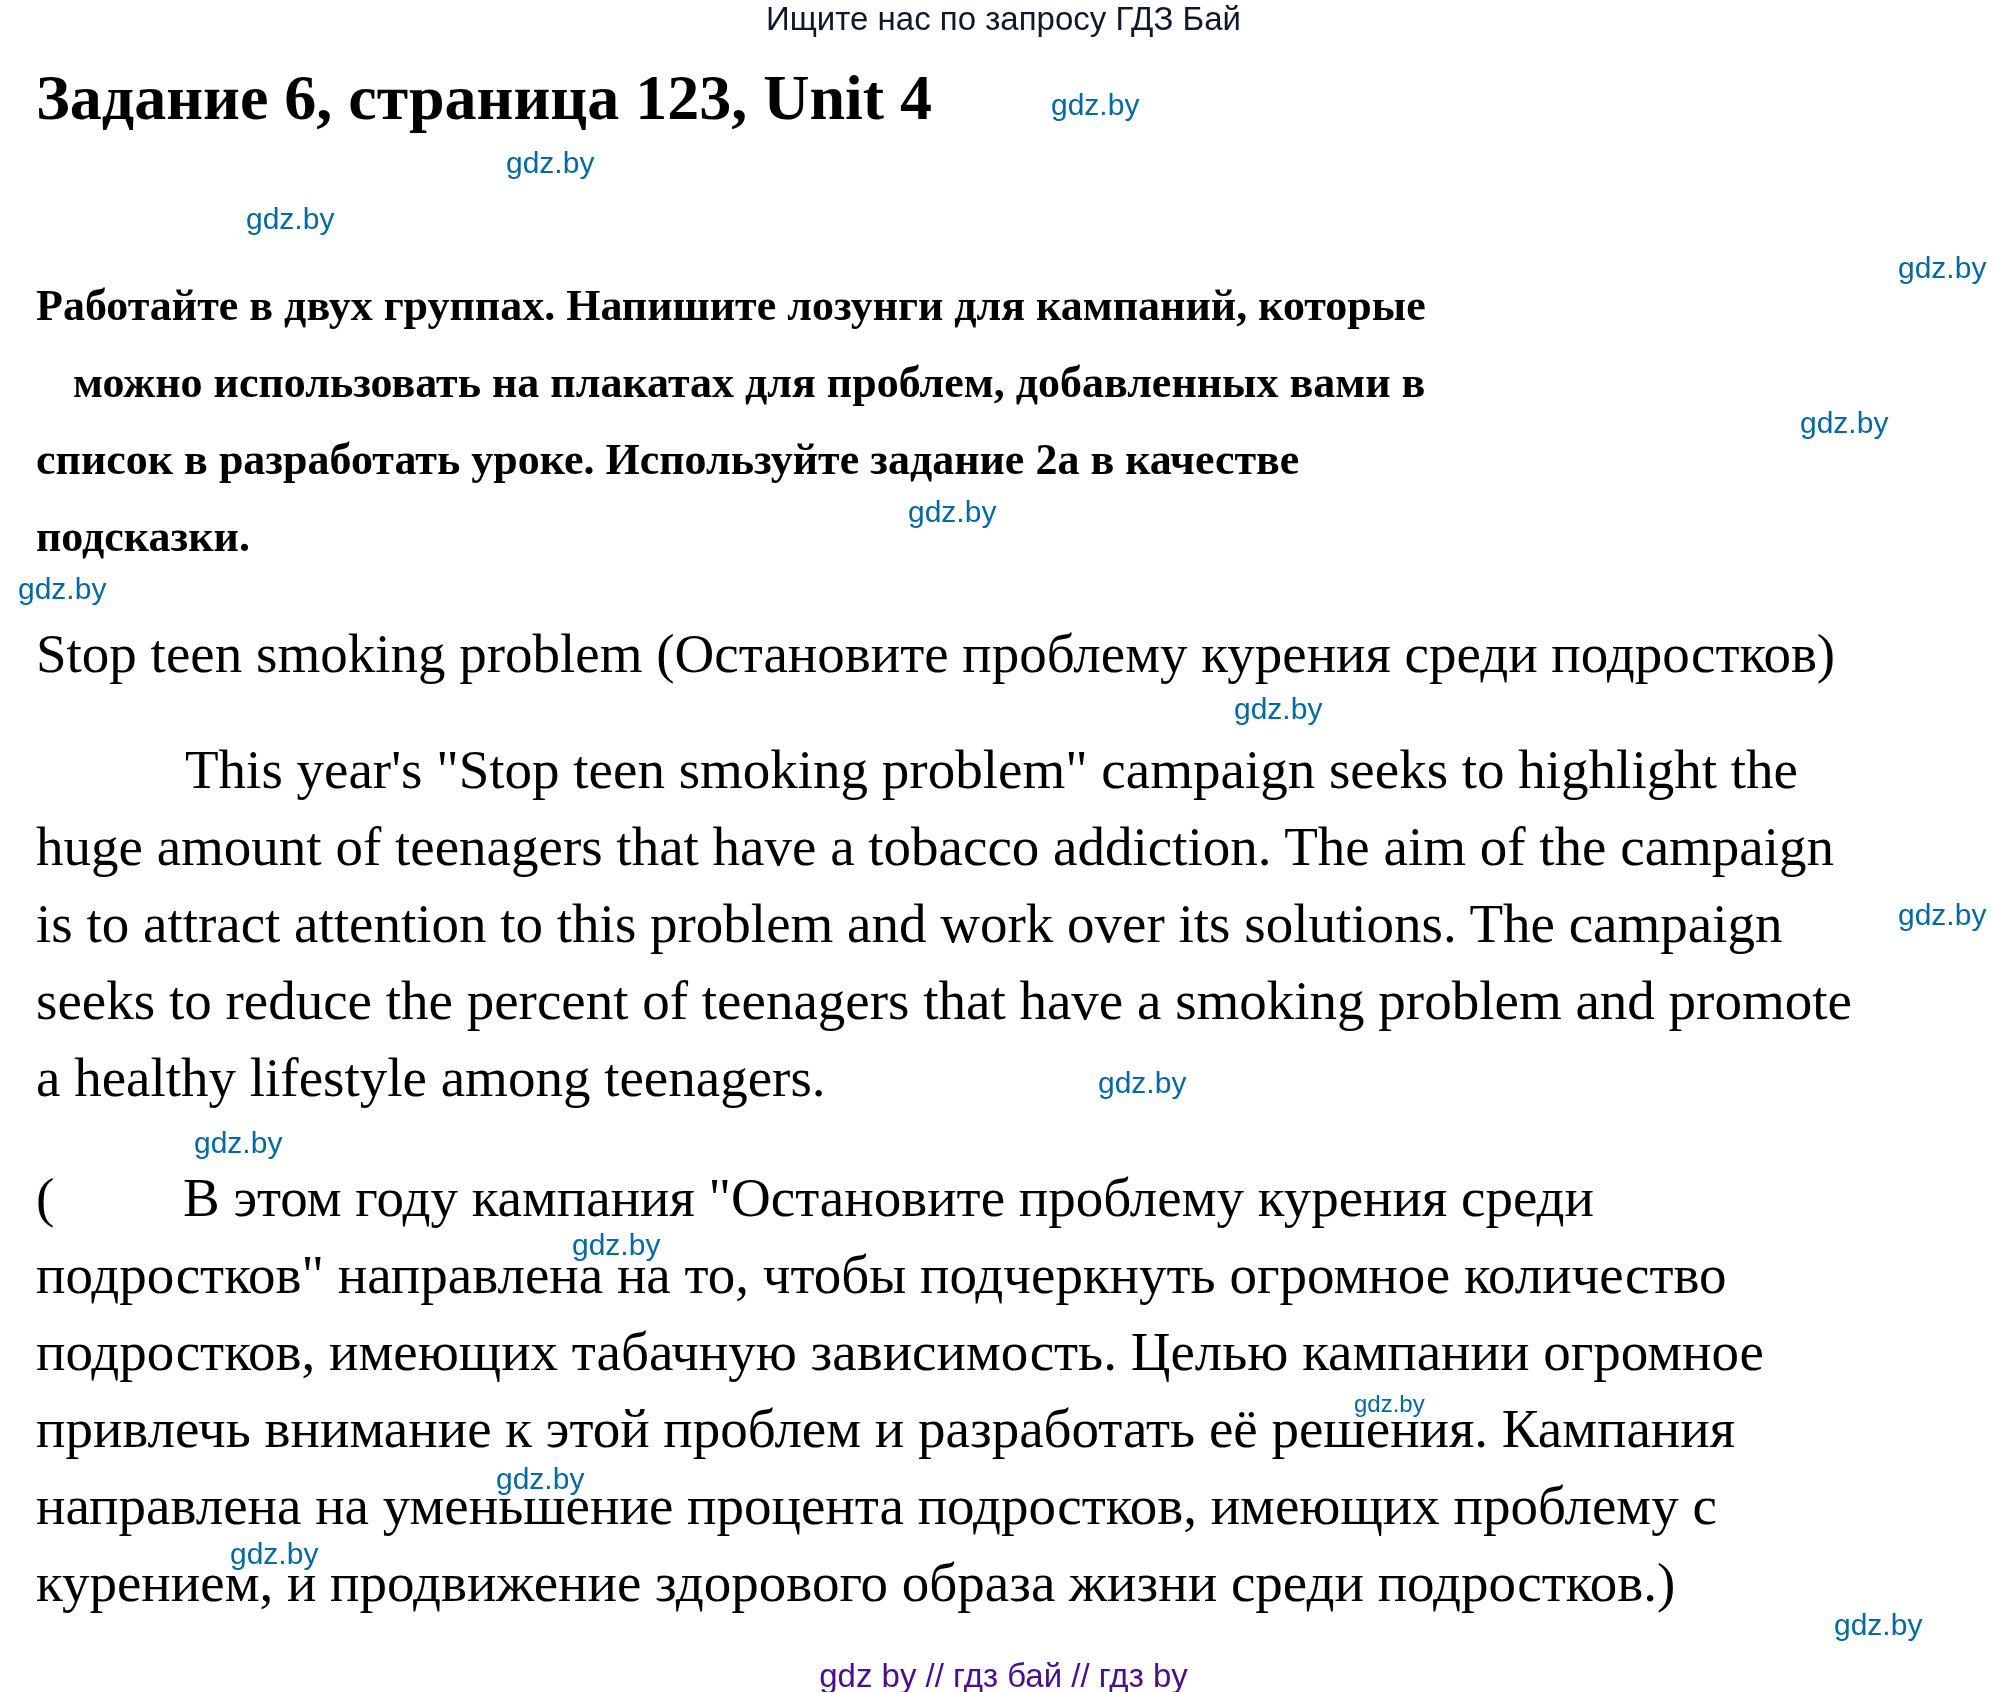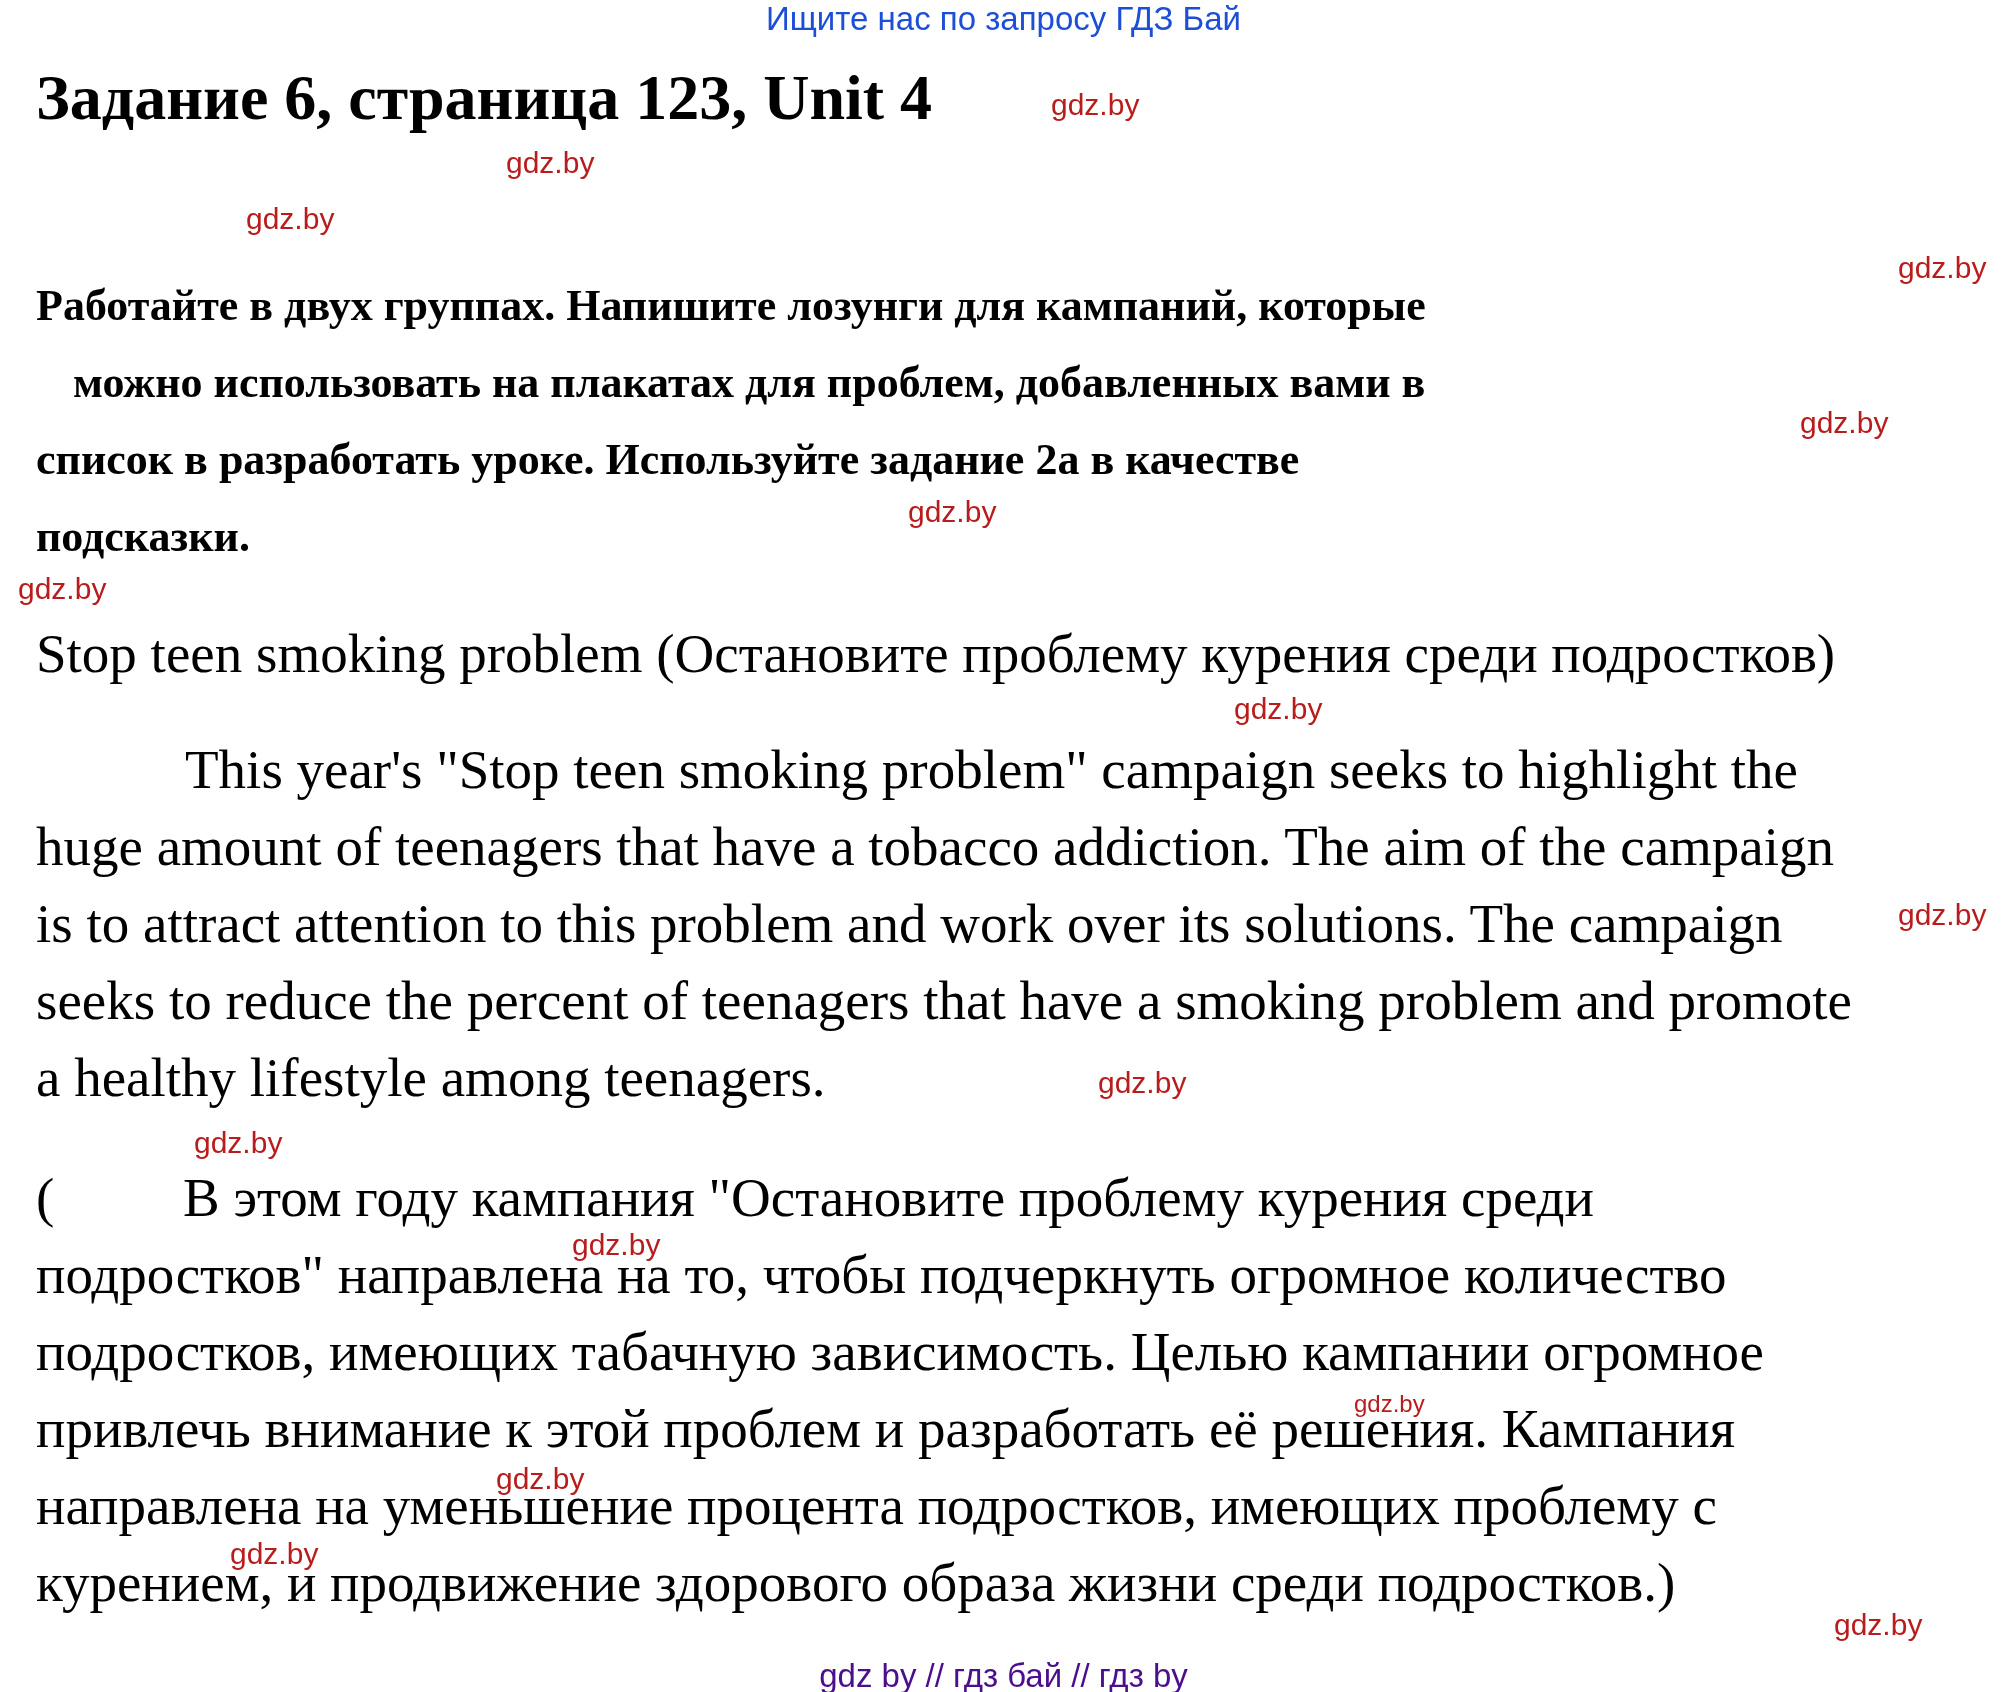--- a/index.html
+++ b/index.html
@@ -16,21 +16,21 @@
       color: #000000;
     }
     .abs { position: absolute; white-space: nowrap; }
 
     .top-banner {
       left: 0; width: 2007px; top: 0px;
       text-align: center;
       font-family: "Liberation Sans", "DejaVu Sans", sans-serif;
       font-size: 33px;
       line-height: 38px;
-      color: #1d4ed8;
+      color: #0f172a;
     }
     .page-title {
       left: 36px; top: 62px;
       font-family: "Liberation Serif", serif;
       font-weight: bold;
       font-size: 64px;
       line-height: 72px;
       letter-spacing: 0px;
     }
     .task-line {
@@ -43,21 +43,21 @@
     .body-line {
       left: 36px;
       font-family: "Liberation Serif", serif;
       font-size: 55px;
       line-height: 64px;
     }
     .wm {
       font-family: "Liberation Sans", "DejaVu Sans", sans-serif;
       font-size: 30px;
       line-height: 34px;
-      color: #b91c1c;
+      color: #0369a1;
     }
     .wm-small {
       font-size: 24px;
       line-height: 28px;
     }
     .footer {
       left: 0; width: 2007px; top: 1658px;
       text-align: center;
       font-family: "Liberation Sans", "DejaVu Sans", sans-serif;
       font-size: 33px;

